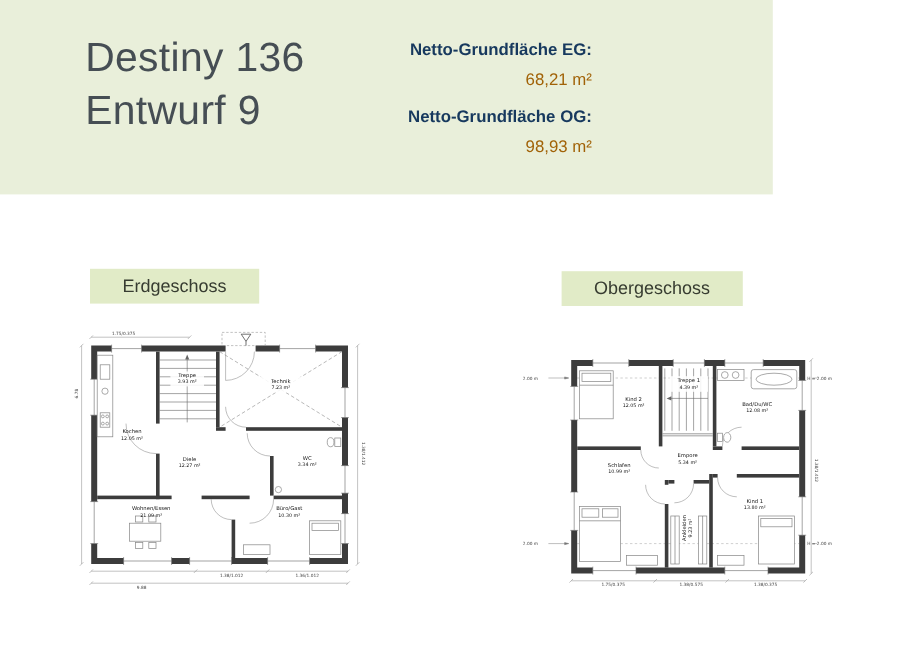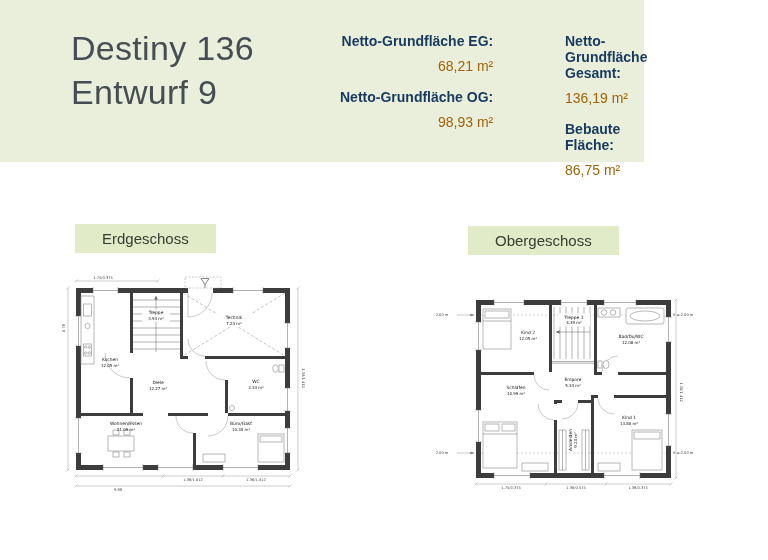--- a/index.html
+++ b/index.html
@@ -41,30 +41,20 @@
       <div>Entwurf 9</div>
     </div>
     <div class="stats-col stats-col-1">
       <div class="stat">
         <div class="stat-label">Netto-Grundfläche EG:</div>
         <div class="stat-value">68,21 m²</div>
       </div>
       <div class="stat">
         <div class="stat-label">Netto-Grundfläche OG:</div>
         <div class="stat-value">98,93 m²</div>
-      </div>
-    </div>
-    <div class="stats-col stats-col-2">
-      <div class="stat">
-        <div class="stat-label">Netto-Grundfläche Gesamt:</div>
-        <div class="stat-value">136,19 m²</div>
-      </div>
-      <div class="stat">
-        <div class="stat-label">Bebaute Fläche:</div>
-        <div class="stat-value">86,75 m²</div>
       </div>
     </div>
   </header>
 
   <div class="floor-chip chip-og">Obergeschoss</div>
   <div class="floor-chip chip-eg">Erdgeschoss</div>
 
   <svg class="plan plan-eg" viewBox="0 0 250 235" xmlns="http://www.w3.org/2000/svg">
 
     <g stroke="#9a9a9a" stroke-width="0.5">

